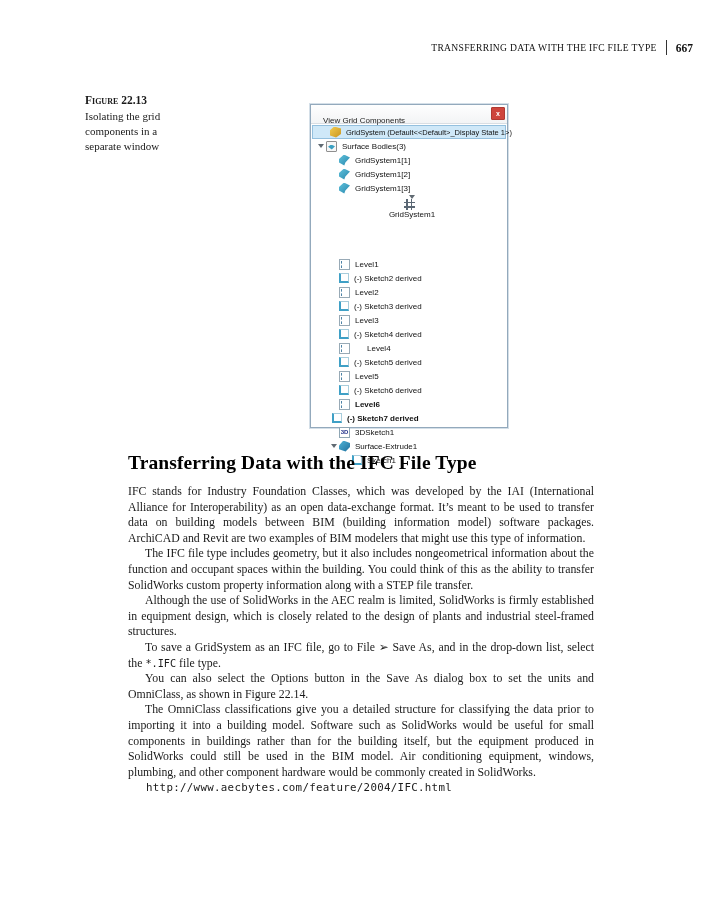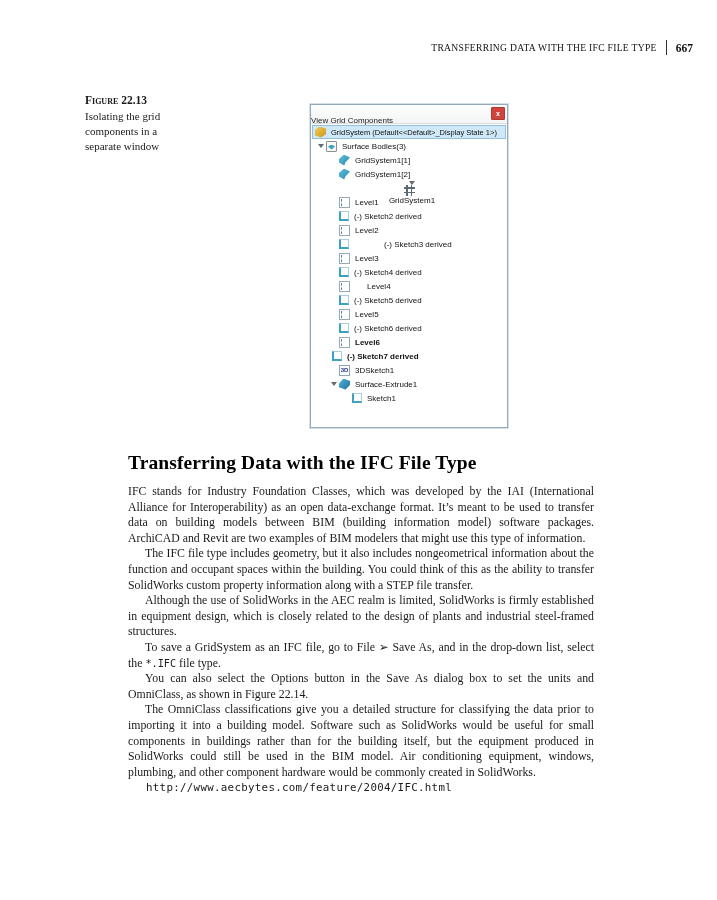--- a/index.html
+++ b/index.html
@@ -17,21 +17,21 @@
   .figcap{position:absolute;left:85px;top:94px;width:110px;}
   .figlabel{font-weight:bold;font-size:11.5px;font-variant:small-caps;margin-bottom:3px;}
   .figline{font-size:11px;line-height:15px;}
 
   
   .sw-window{position:absolute;left:310px;top:104px;width:198px;height:324px;
              background:#ffffff;border:1px solid #93a9bc;box-shadow:0 0 0 1px #d4dfe8;
              font-family:"Liberation Sans",sans-serif;box-sizing:border-box;}
   .sw-titlebar{height:18px;background:linear-gradient(#fefefe,#f3f4f5);
                border-bottom:1px solid #d9dee3;position:relative;display:flex;align-items:center;}
-  .sw-title{font-size:8px;color:#222;padding-left:0;margin-top:12px;}
+  .sw-title{font-size:8px;color:#222;padding-left:12px;margin-top:12px;}
   .sw-close{position:absolute;top:2px;right:2px;width:14px;height:13px;background:#ce453d;
             border:1px solid #b03a33;border-radius:1px;color:#fff;font-size:7px;line-height:12px;
             text-align:center;font-weight:bold;cursor:default;box-sizing:border-box;}
   .sw-tree{padding-top:1px;}
   .sw-row{height:14px;display:flex;align-items:center;font-size:8px;color:#111;
           white-space:nowrap;box-sizing:border-box;}
   .sw-row.selected{background:#cfe8f8;border:1px solid #94c0de;margin:0 1px;height:14px;}
   .sw-row.selected .rowlabel{font-size:7.5px;}
   .rowlabel{padding-left:1px;}
   .arrowslot{width:10px;flex:none;display:flex;justify-content:center;}
@@ -89,59 +89,63 @@
 </div>
 
 <div class="sw-window">
   <div class="sw-titlebar">
     <span class="sw-title">View Grid Components</span>
     <span class="sw-close">
       <span>x</span>
     </span>
   </div>
   <div class="sw-tree">
-      <div class="sw-row selected" style="padding-left: 2px;">
+      <div class="sw-row selected" style="padding-left: 17px;">
         <span class="ti ti-assembly"></span>
         <span class="rowlabel">GridSystem  (Default&lt;&lt;Default&gt;_Display State 1&gt;)</span>
       </div>
       <div class="sw-row" style="padding-left: 5px;">
         <span class="arrowslot">
           <span class="tri"></span>
         </span>
         <span class="ti ti-folder"></span>
         <span class="rowlabel">Surface Bodies(3)</span>
       </div>
       <div class="sw-row" style="padding-left: 28px;">
         <span class="ti ti-surface"></span>
         <span class="rowlabel">GridSystem1[1]</span>
       </div>
       <div class="sw-row" style="padding-left: 28px;">
         <span class="ti ti-surface"></span>
         <span class="rowlabel">GridSystem1[2]</span>
       </div>
+      <div class="sw-row" style="padding-left: 28px;">
+        <span class="ti ti-surface"></span>
+        <span class="rowlabel">GridSystem1[3]</span>
+      </div>
       <div class="sw-row" style="padding-left: 5px; flex-direction: column;">
         <span class="arrowslot">
           <span class="tri"></span>
         </span>
         <span class="ti ti-grid"></span>
         <span class="rowlabel">GridSystem1</span>
       </div>
-      <div class="sw-row" style="padding-left: 28px;">
+      <div class="sw-row" style="padding-left: 28px; margin-top: 48px;">
         <span class="ti ti-level"></span>
         <span class="rowlabel">Level1</span>
       </div>
       <div class="sw-row" style="padding-left: 28px;">
         <span class="ti ti-sketch"></span>
         <span class="rowlabel">(-) Sketch2 derived</span>
       </div>
       <div class="sw-row" style="padding-left: 28px;">
         <span class="ti ti-level"></span>
         <span class="rowlabel">Level2</span>
       </div>
-      <div class="sw-row" style="padding-left: 28px; gap: 30px;">
+      <div class="sw-row" style="padding-left: 28px;">
         <span class="ti ti-sketch"></span>
         <span class="rowlabel">(-) Sketch3 derived</span>
       </div>
       <div class="sw-row" style="padding-left: 28px;">
         <span class="ti ti-level"></span>
         <span class="rowlabel">Level3</span>
       </div>
       <div class="sw-row" style="padding-left: 28px;">
         <span class="ti ti-sketch"></span>
         <span class="rowlabel">(-) Sketch4 derived</span>

